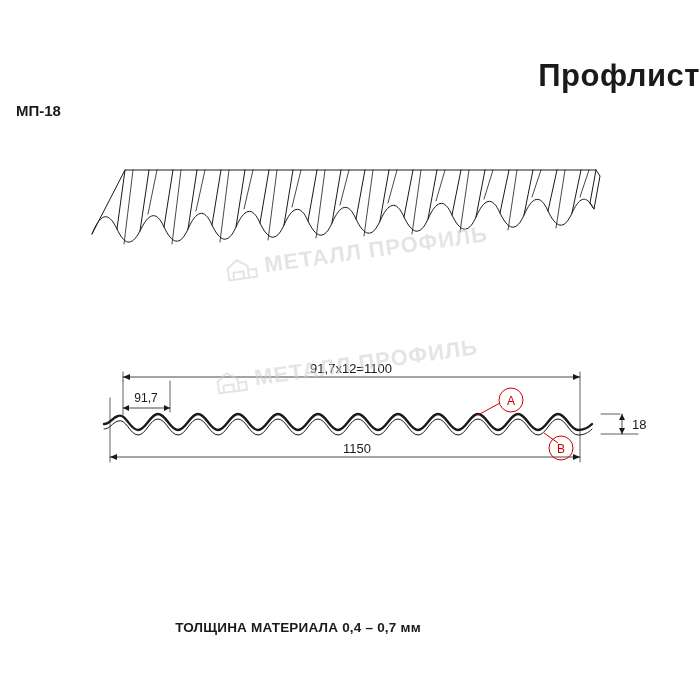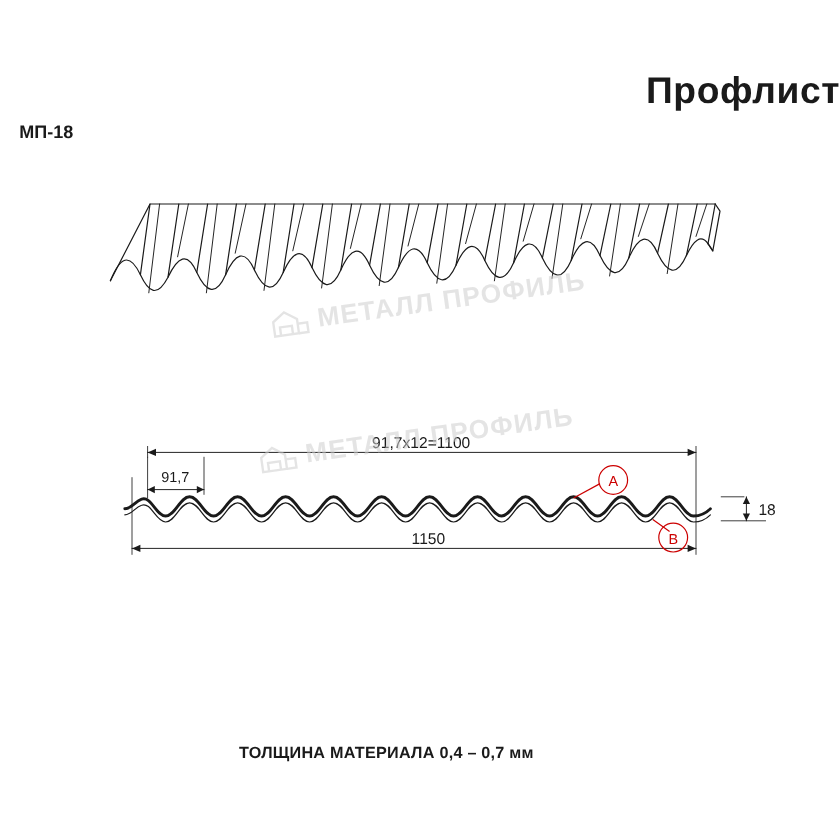--- a/index.html
+++ b/index.html
@@ -42,21 +42,20 @@
   }
   .footnote {
     position: absolute;
     left: 0;
     top: 620px;
     width: 596px;
     text-align: center;
     font-size: 13.5px;
     font-weight: bold;
     letter-spacing: 0.2px;
-    margin-left: 24px;
   }
   svg { display: block; }
   .svg-layer {
     position: absolute;
     left: 0; top: 0;
   }
   .wm {
     position: absolute;
     font-family: "Liberation Sans", sans-serif;
     font-weight: bold;

